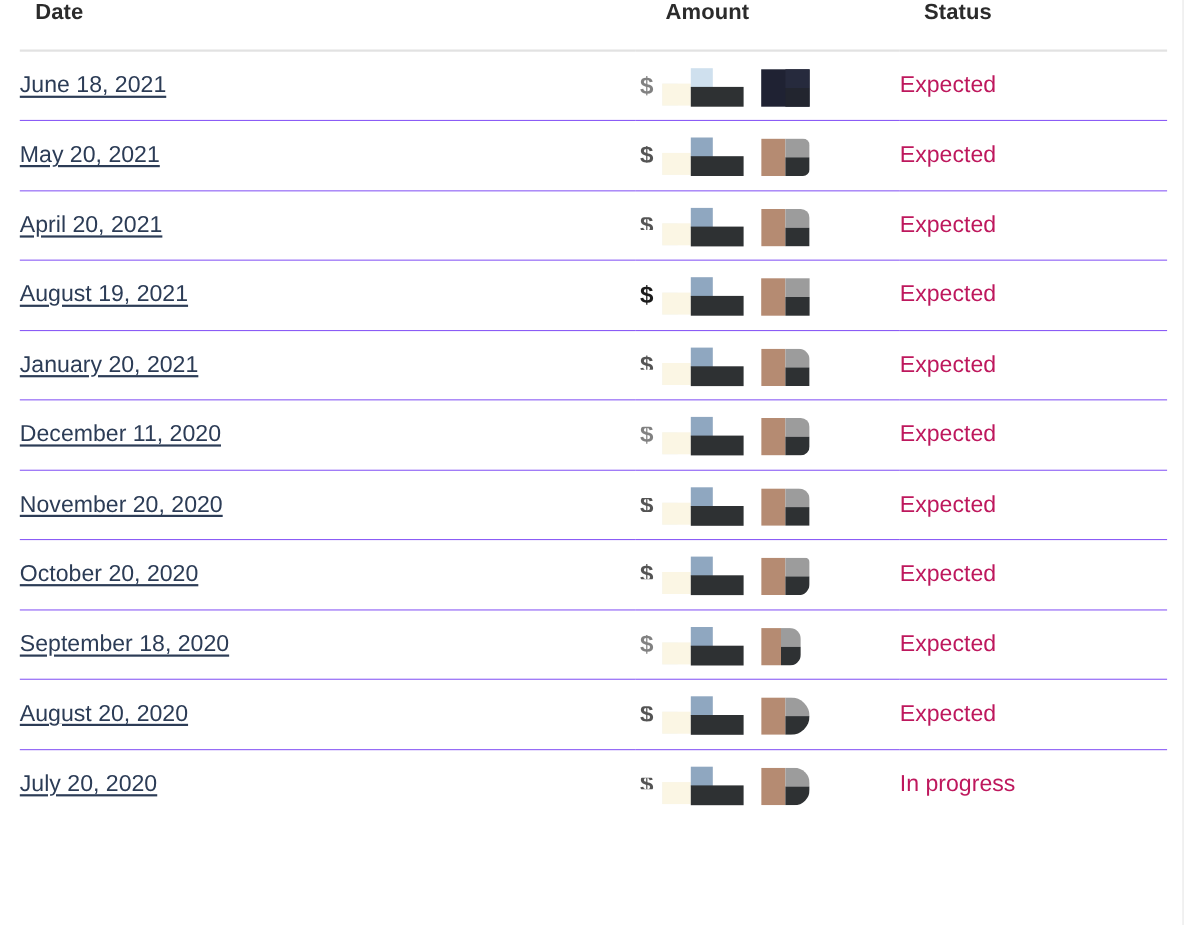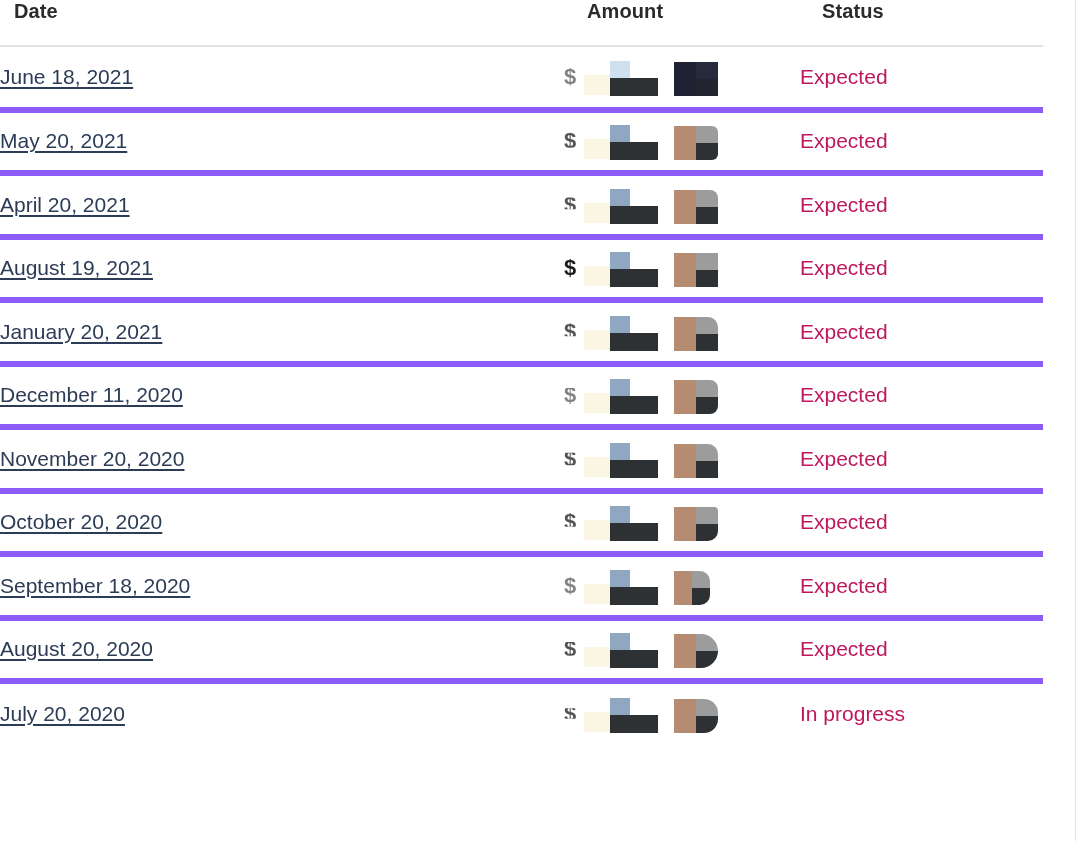--- a/index.html
+++ b/index.html
@@ -28,21 +28,21 @@
     position: absolute;
     top: 0;
     right: 4px;
     width: 1px;
     height: 841px;
     background: #e6e6e6;
   }
 
   .payments-table {
     width: 1043px;
-    margin-left: 0;
+    margin-left: 18px;
     border-collapse: collapse;
     table-layout: fixed;
   }
 
   .payments-table col.col-date   { width: 560px; }
   .payments-table col.col-amount { width: 240px; }
   .payments-table col.col-status { width: 243px; }
 
   .payments-table thead th {
     font-size: 20px;
@@ -61,21 +61,21 @@
     text-align: left;
     padding-left: 27px;
   }
   .payments-table thead th.th-status {
     text-align: left;
     padding-left: 22px;
   }
 
   .payments-table tbody tr { height: 63.5px; }
   .payments-table tbody td {
-    border-bottom: 6px solid #8b5cf6;
+    border-bottom: 1px solid #8b5cf6;
     padding: 0;
     vertical-align: middle;
     font-size: 21px;
     color: #2b2b2b;
   }
   .payments-table tbody tr:last-child td {
     border-bottom: none;
   }
 
   .cell-date { padding-left: 14px; }

